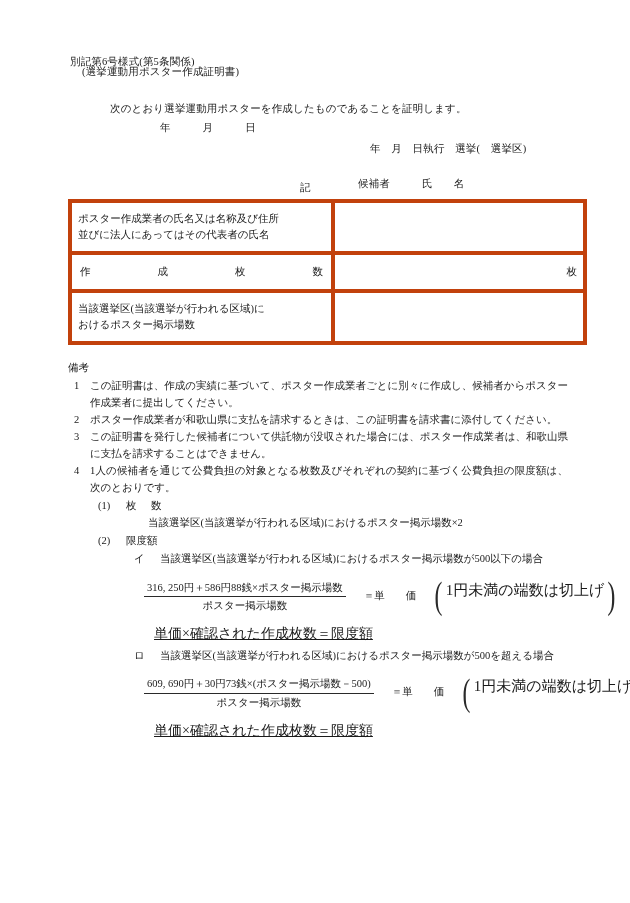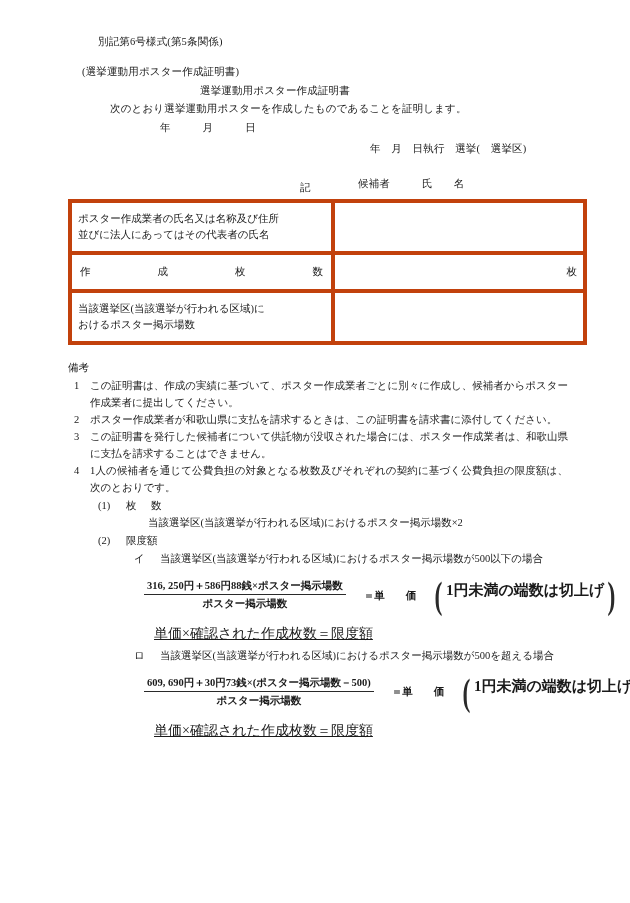--- a/index.html
+++ b/index.html
@@ -25,21 +25,21 @@
   }
 
   
   .ln {
     position: absolute;
     white-space: nowrap;
     font-size: 10.5px;
     letter-spacing: 0.15px;
   }
 
-  .head-form    { left: 70px;  top: 34px; margin-left: 28px; }
+  .head-form    { left: 70px;  top: 54px; }
   .head-sub     { left: 82px;  top: 64px; }
   .doc-title    { left: 200px; top: 83px; }
   .doc-lead     { left: 110px; top: 101px; }
   .date-blank   { left: 160px; top: 120px; }
   .elect-line   { left: 370px; top: 141px; }
   .cand-line    { left: 358px; top: 176px; }
   .ki-mark      { left: 300px; top: 180px; }
 
   
   .tbl-wrap {
@@ -113,25 +113,24 @@
     line-height: 1.62;
     margin-top: 1px;
   }
   .sub2-num { position: absolute; left: 66px; top: 0; }
   .sub2-body { display: block; }
 
   
   .formula {
     position: relative;
     display: flex;
-    align-items: flex-start;
+    align-items: flex-end;
     margin: 11px 0 4px 0;
     padding-left: 76px;
     font-size: 10.5px;
-    font-weight: bold;
   }
   .frac {
     display: inline-block;
     text-align: center;
     line-height: 1.45;
   }
   .frac .num {
     border-bottom: 1px solid #2a2a2a;
     padding: 0 3px 1px 3px;
     display: block;
@@ -179,21 +178,20 @@
   }
   .spaced-2 { letter-spacing: 2px; }
 </style>
 </head>
 <body>
 
 <div class="page">
 
   <div class="ln head-form">別記第6号様式(第5条関係)</div>
   <div class="ln head-sub">(選挙運動用ポスター作成証明書)</div>
-  <div class="ln doc-title">選挙運動用ポスター作成証明書</div>
   <div class="ln doc-lead">次のとおり選挙運動用ポスターを作成したものであることを証明します。</div>
   <div class="ln date-blank">年　　　月　　　日</div>
   <div class="ln elect-line">年　月　日執行　選挙(　選挙区)</div>
   <div class="ln cand-line">候補者　　　氏　　名</div>
   <div class="ln ki-mark">記</div>
 
   <div class="tbl-wrap">
     <table class="form-tbl">
       <tbody>
         <tr class="r-tall">

